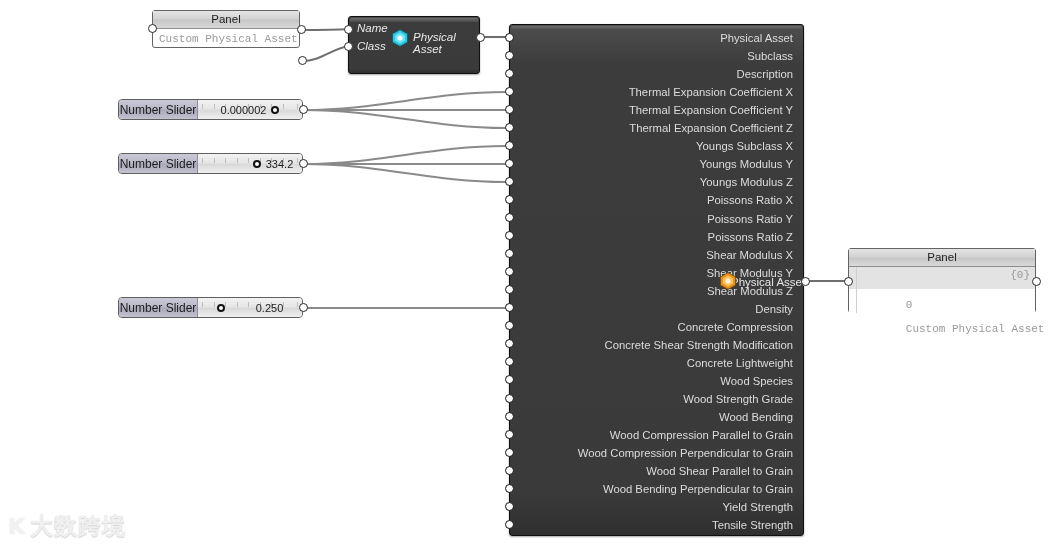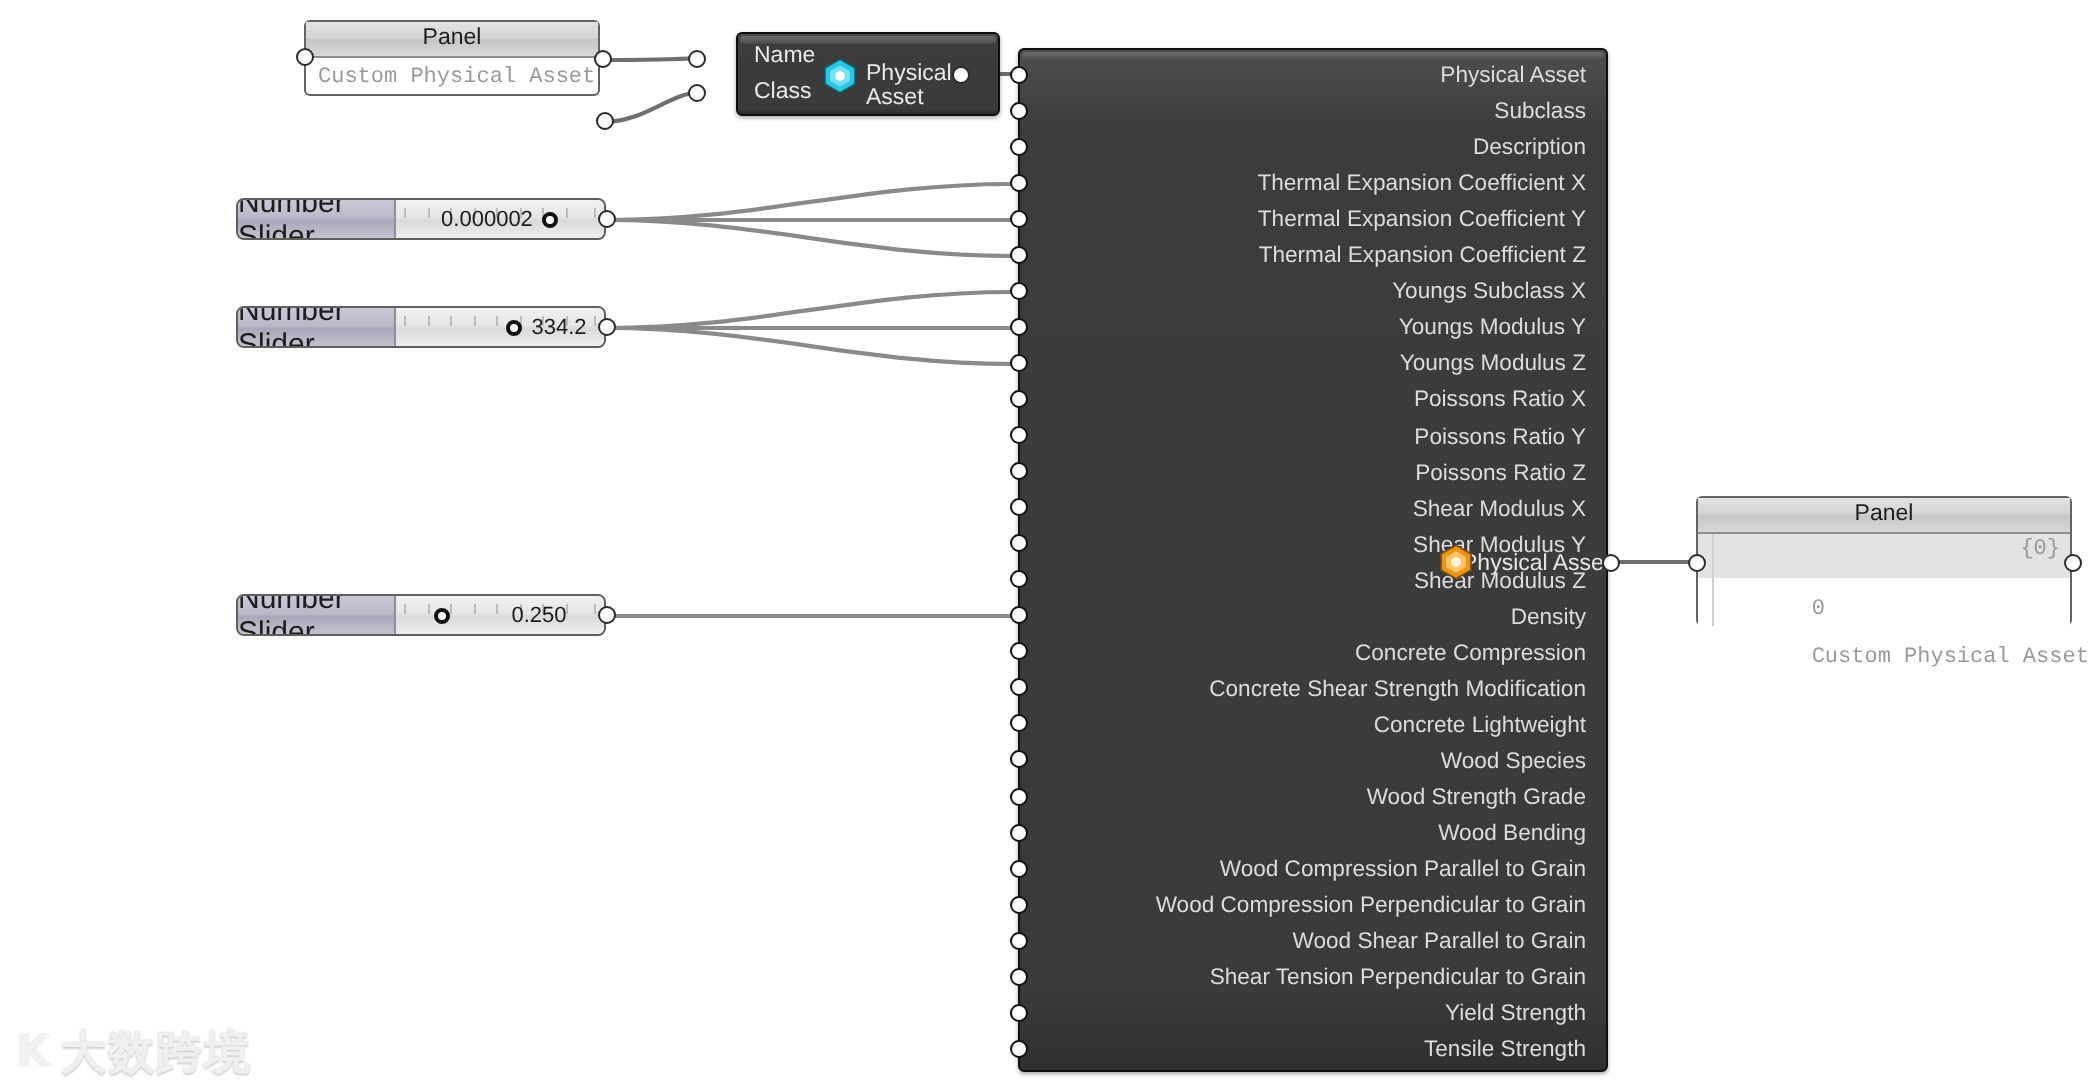--- a/index.html
+++ b/index.html
@@ -73,21 +73,21 @@
     border:1px solid #5f5f5f;
     border-radius:4px;
     box-sizing:border-box;
     display:flex;align-items:stretch;
     overflow:hidden;
     background:#dcdcdc;
   }
   .sl-name{
     flex:0 0 78px;
     display:flex;align-items:center;justify-content:center;
-    font-size:15px;color:#1c1c1c;
+    font-size:12px;color:#1c1c1c;
     background:linear-gradient(to bottom,#c9c9d6 0%,#b9b9c9 46%,#a9a9bb 54%,#c2c2d0 100%);
     border-right:1px solid #8e8e9c;
   }
   .sl-track{
     flex:1;position:relative;
     background:linear-gradient(to bottom,#f2f2f2 0%,#e6e6e6 45%,#dadada 55%,#efefef 100%);
   }
   .sl-ticks{position:absolute;left:4px;right:4px;top:4px;height:5px;}
   .sl-ticks i{position:absolute;top:0;width:1px;height:5px;background:#bdbdbd;}
   .sl-readout{
@@ -275,21 +275,21 @@
           <i style="left:99%"></i>
       </div>
       <div class="sl-readout" style="justify-content:center;gap:26px;">
         <span class="sl-grip" style="margin-right:5px;"></span>
         <span>0.250</span>
       </div>
     </div>
   </div>
   <div class="port" style="left:299px;top:303px;"></div>
 
-  <div class="gh-dark pa-node" style="left:368px;top:16px;width:132px;height:42px;">
+  <div class="gh-dark pa-node" style="left:348px;top:16px;width:132px;height:58px;font-style:italic;">
     <div class="cap"></div>
     <div class="pa-in" style="top:5px;">Name</div>
     <div class="pa-in" style="top:23px;">Class</div>
     <div class="pa-icon" style="left:41px;top:11px;">
       <svg viewBox="0 0 24 24" width="20" height="20">
         <polygon points="12,2 21,7 21,17 12,22 3,17 3,7" fill="#2bc6e0" stroke="#0c5f72" stroke-width="1"></polygon>
         <polygon points="12,5.5 18,9 18,15 12,18.5 6,15 6,9" fill="#7de8f8" opacity="0.85"></polygon>
         <circle cx="12" cy="12" r="3" fill="#ffffff" opacity="0.95"></circle>
       </svg>
     </div>
@@ -320,21 +320,21 @@
         <div class="big-row" style="top: 277.75px;">Density</div>
         <div class="big-row" style="top: 295.8px;">Concrete Compression</div>
         <div class="big-row" style="top: 313.85px;">Concrete Shear Strength Modification</div>
         <div class="big-row" style="top: 331.9px;">Concrete Lightweight</div>
         <div class="big-row" style="top: 349.95px;">Wood Species</div>
         <div class="big-row" style="top: 368px; margin-left: 24px;">Wood Strength Grade</div>
         <div class="big-row" style="top: 386.05px;">Wood Bending</div>
         <div class="big-row" style="top: 404.1px;">Wood Compression Parallel to Grain</div>
         <div class="big-row" style="top: 422.15px;">Wood Compression Perpendicular to Grain</div>
         <div class="big-row" style="top: 440.2px;">Wood Shear Parallel to Grain</div>
-        <div class="big-row" style="top: 458.25px;">Shear Tension Perpendicular to Grain</div>
+        <div class="big-row" style="top: 458.25px;">Wood Bending Perpendicular to Grain</div>
         <div class="big-row" style="top: 476.3px;">Yield Strength</div>
         <div class="big-row" style="top: 494.35px;">Tensile Strength</div>
       </div>
     <div class="big-out-label" style="left:221px;top:251px;">Physical Asset</div>
   </div>
 
   <div style="position:absolute;left:718px;top:271px;width:20px;height:20px;">
     <svg viewBox="0 0 24 24" width="20" height="20">
       <polygon points="12,2 21,7 21,17 12,22 3,17 3,7" fill="#e8941c" stroke="#7a4a06" stroke-width="1"></polygon>
       <polygon points="12,5.5 18,9 18,15 12,18.5 6,15 6,9" fill="#ffc868" opacity="0.9"></polygon>

